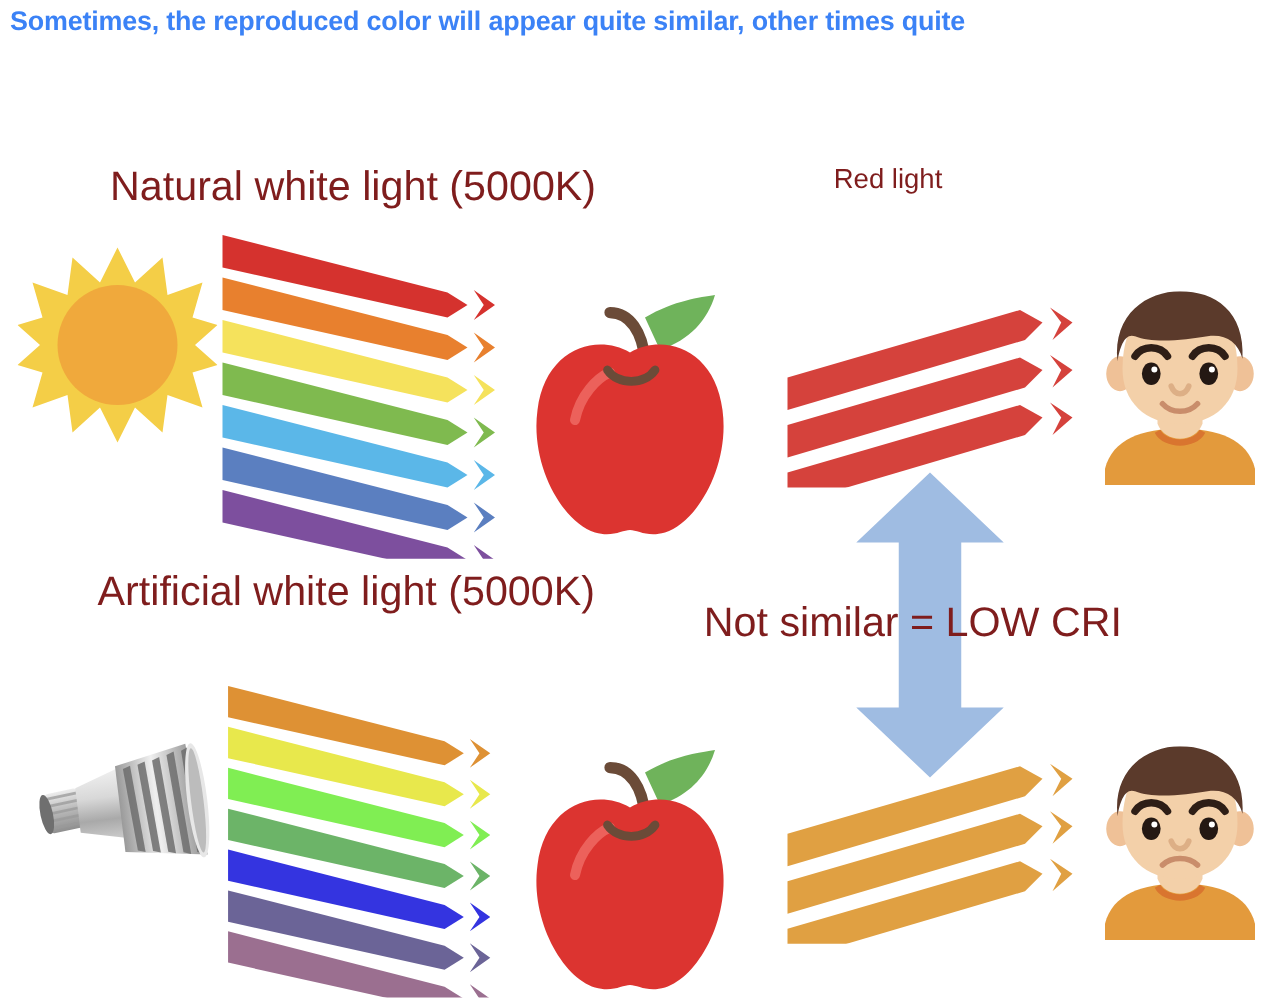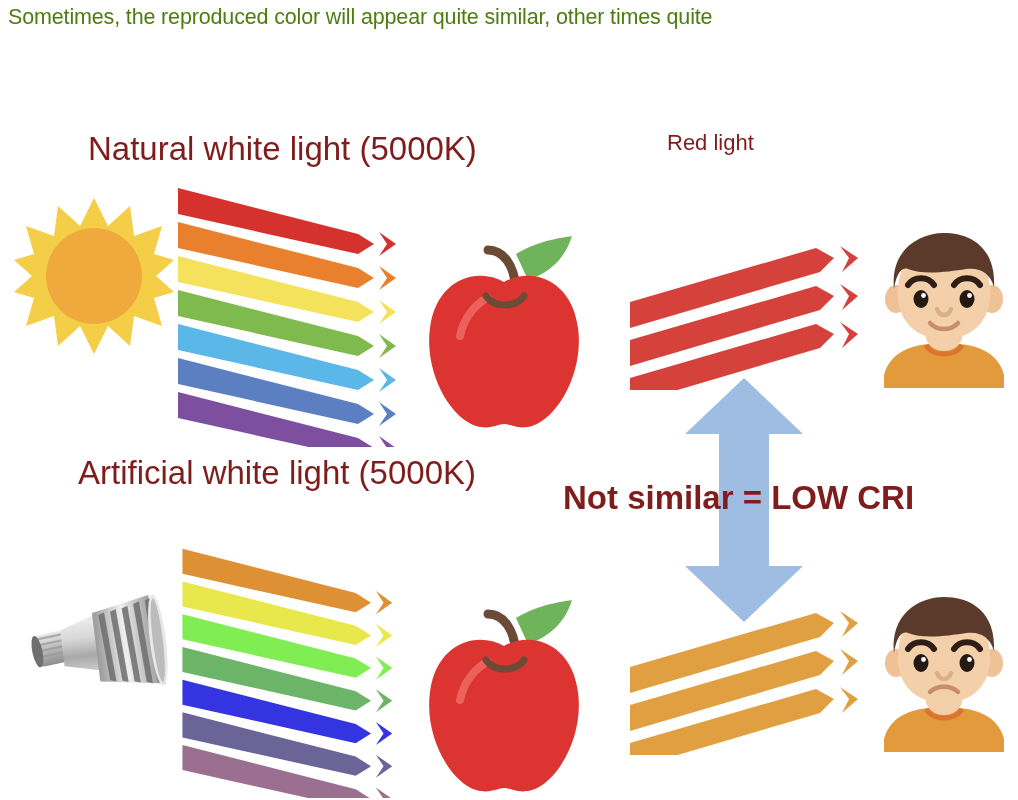--- a/index.html
+++ b/index.html
@@ -7,33 +7,33 @@
     width:1018px;height:800px;position:relative;overflow:hidden;
     background:#ffffff;
     font-family:"Liberation Sans","DejaVu Sans",sans-serif;
     -webkit-font-smoothing:antialiased;
   }
   .stage{position:absolute;left:0;top:0;width:1018px;height:800px;}
 
   
   .intro{
     position:absolute;left:8px;top:2px;width:1000px;
-    font-size:21.5px;font-weight:normal;color:#4d7c0f;
+    font-size:21.5px;font-weight:bold;color:#3b82f6;
     line-height:31px;letter-spacing:-0.15px;
   }
 
   
   .label{
     position:absolute;color:#7f1d1d;font-weight:400;
     white-space:nowrap;line-height:1;
   }
   #lbl-natural{left:88px;top:132px;font-size:33px;}
   #lbl-red{left:667px;top:132px;font-size:22px;}
   #lbl-artificial{left:78px;top:456px;font-size:33px;}
-  #lbl-notsimilar{left:563px;top:481px;font-size:33px;z-index:40;font-weight:bold;}
+  #lbl-notsimilar{left:563px;top:481px;font-size:33px;z-index:40;}
 
   
   .sun{position:absolute;left:14px;top:196px;width:160px;height:160px;}
 
   
   .bulb{position:absolute;left:22px;top:592px;width:150px;height:120px;}
 
   
   .rays{position:absolute;}
   #rays-top{left:176px;top:182px;width:240px;height:265px;}

